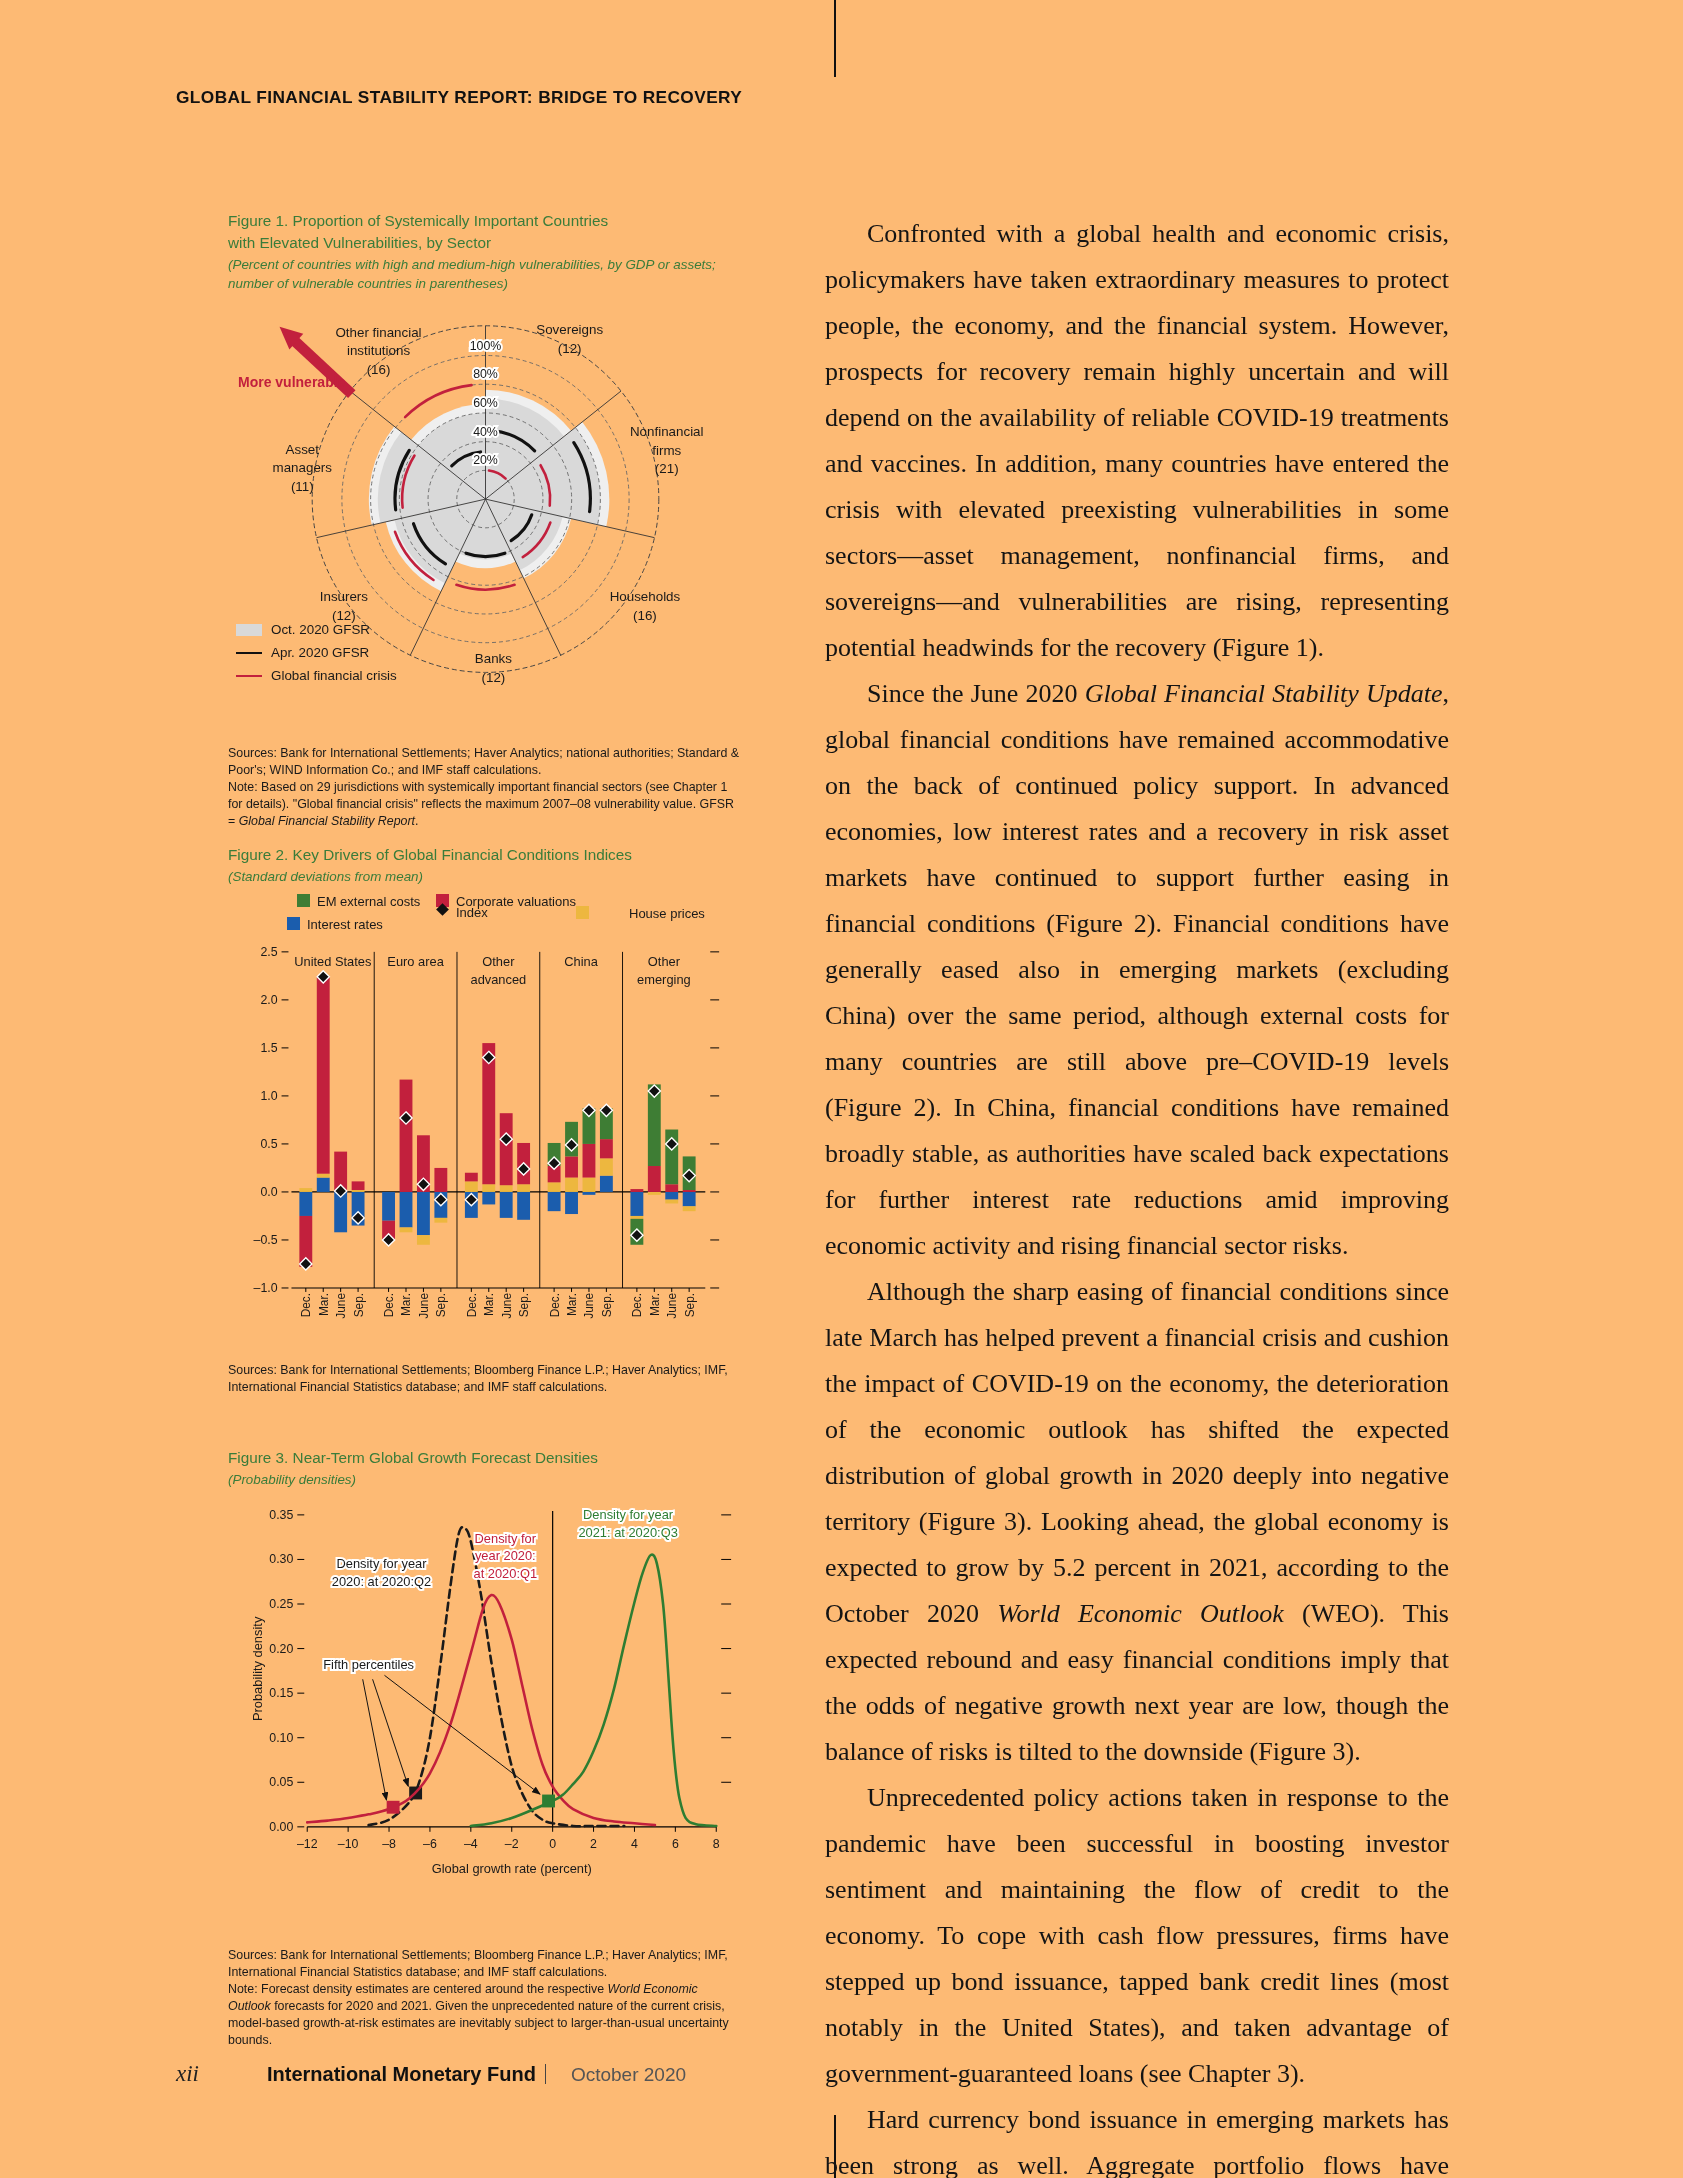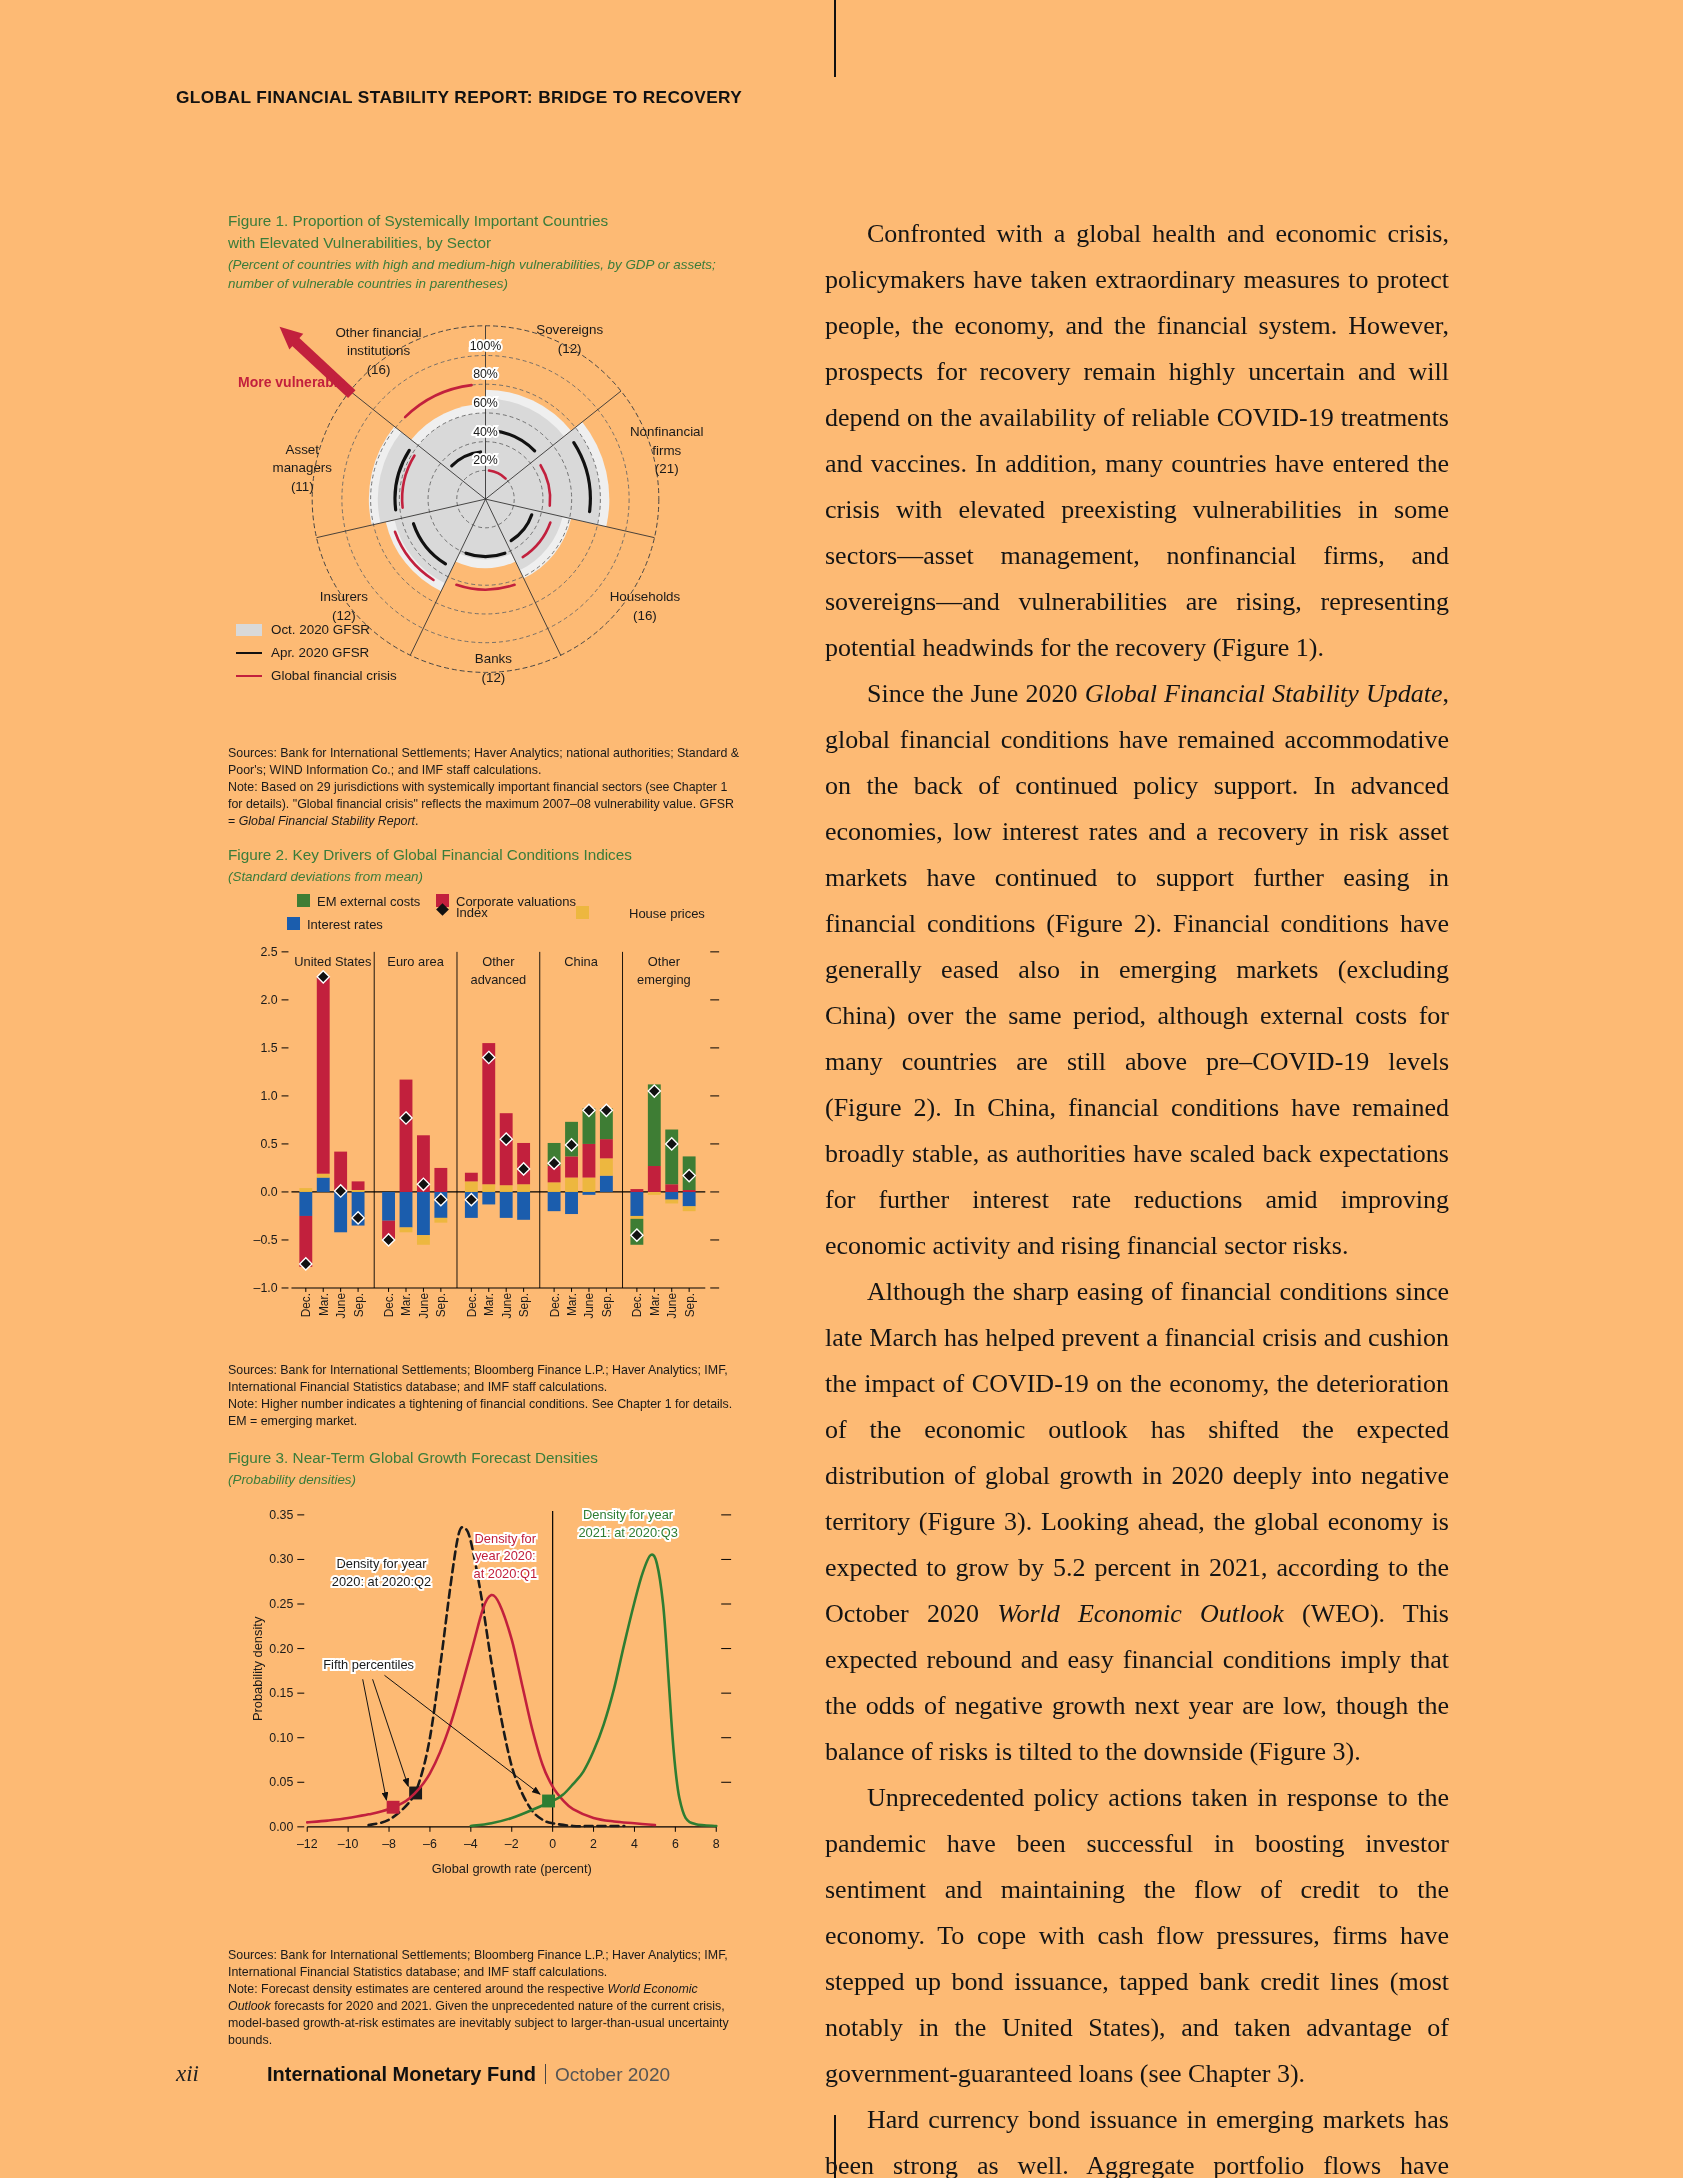--- a/index.html
+++ b/index.html
@@ -41,21 +41,21 @@
   .bodycol{position:absolute;left:825px;top:211px;width:624px;
      font-family:"Liberation Serif",serif;font-size:26px;line-height:46px;color:#141414;
      text-align:justify;}
   .bodycol p{margin:0;text-indent:42px;}
   .bodycol i{font-style:italic;}
 
   .footer{position:absolute;left:176px;top:2061px;display:flex;align-items:baseline;}
   .folio{font-family:"Liberation Serif",serif;font-style:italic;font-size:23px;color:#222;width:91px;}
   .pub{font-size:20px;font-weight:bold;color:#111;}
   .footsep{display:inline-block;width:1px;height:20px;background:#444;margin:0 9px;transform:translateY(3px);}
-  .edition{font-size:19px;font-weight:normal;color:#555;}
+  .edition{font-size:19px;font-weight:normal;color:#555;margin-left:16px;}
 </style>
 </head>
 <body>
 
 <div class="page">
   <div class="running-head">GLOBAL FINANCIAL STABILITY REPORT: BRIDGE TO RECOVERY</div>
   <div class="crop top"></div>
   <div class="crop bottom"></div>
 
   <div class="figblock" id="fig1" style="position:absolute;">
@@ -346,21 +346,20 @@
         <rect x="459.2" y="256.5" width="13" height="14.550000000000011" fill="#1b5dad"></rect>
         <rect x="459.2" y="271.05" width="13" height="4.850000000000023" fill="#edb73f"></rect>
         <rect x="459.2" y="254.56" width="13" height="1.9399999999999977" fill="#c2203d"></rect>
         <rect x="459.2" y="220.60999999999999" width="13" height="33.95000000000002" fill="#3e7d34"></rect>
         <path d="M465.7 233.81000000000003 L471.9 240.01000000000002 L465.7 246.21 L459.5 240.01000000000002 Z" fill="#111" stroke="#fff" stroke-width="1.4"></path>
         <line x1="465.7" y1="353.5" x2="465.7" y2="357.5" stroke="#000" stroke-width="1"></line>
         <text x="0" y="0" text-anchor="end" fill="#1a1a1a" font-size="12" font-family="&quot;Liberation Sans&quot;,sans-serif" transform="translate(470.2 358.5) rotate(-90)">Sep.</text>
       </svg>
     <div class="fig-notes">
       <div>Sources: Bank for International Settlements; Bloomberg Finance L.P.; Haver Analytics; IMF, International Financial Statistics database; and IMF staff calculations.</div>
-      <div id="f2-note"><span>Note: Higher number indicates a tightening of financial conditions. See Chapter 1 for details. EM = emerging market.</span></div>
     </div>
   </div>
 
   <div class="figblock" id="fig3" style="position:absolute;">
     <div class="fig-title">Figure 3. Near-Term Global Growth Forecast Densities</div>
     <div class="fig-sub">(Probability densities)</div>
     <svg id="fig3-svg" width="515" height="426" viewBox="0 0 520 430">
         <line x1="80" y1="335" x2="493" y2="335" stroke="#000" stroke-width="1.2"></line>
         <line x1="327.8" y1="16" x2="327.8" y2="335" stroke="#000" stroke-width="1.2"></line>
         <text x="66" y="339" text-anchor="end" fill="#1a1a1a" font-size="12.5" font-family="&quot;Liberation Sans&quot;,sans-serif">0.00</text>

